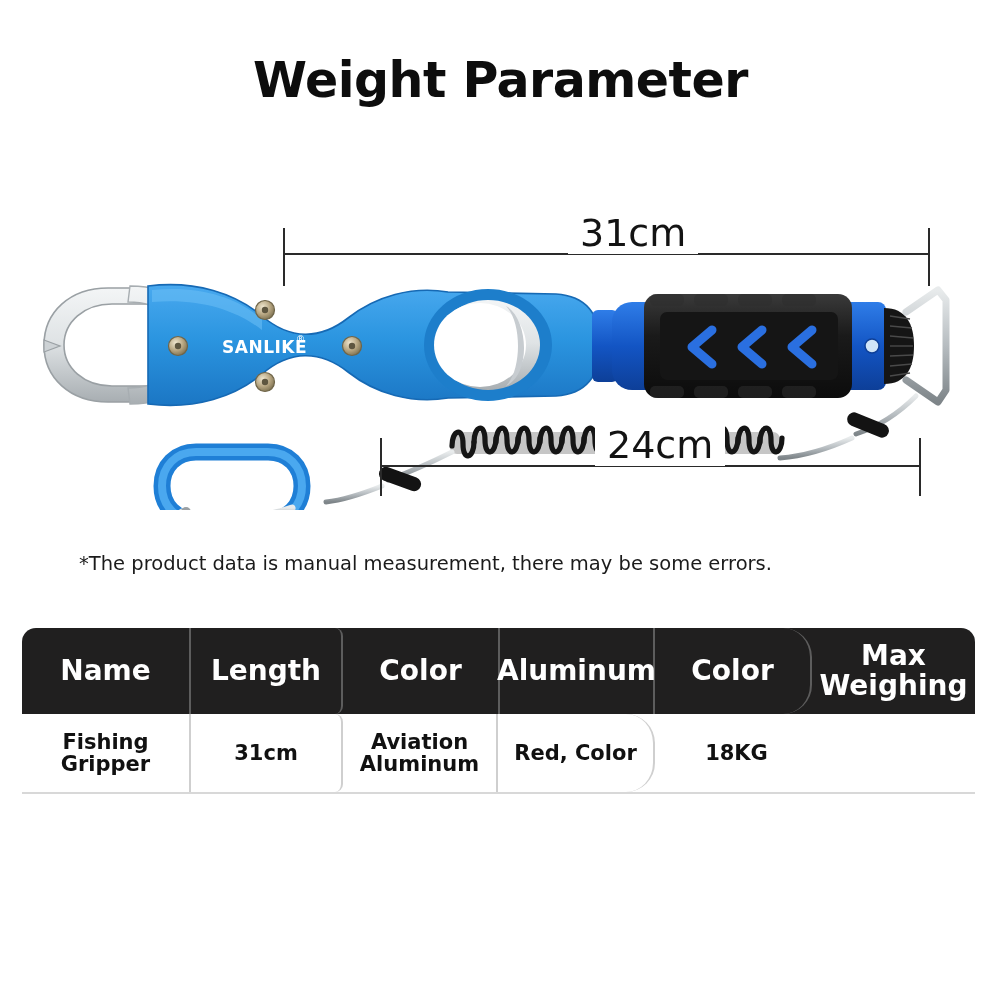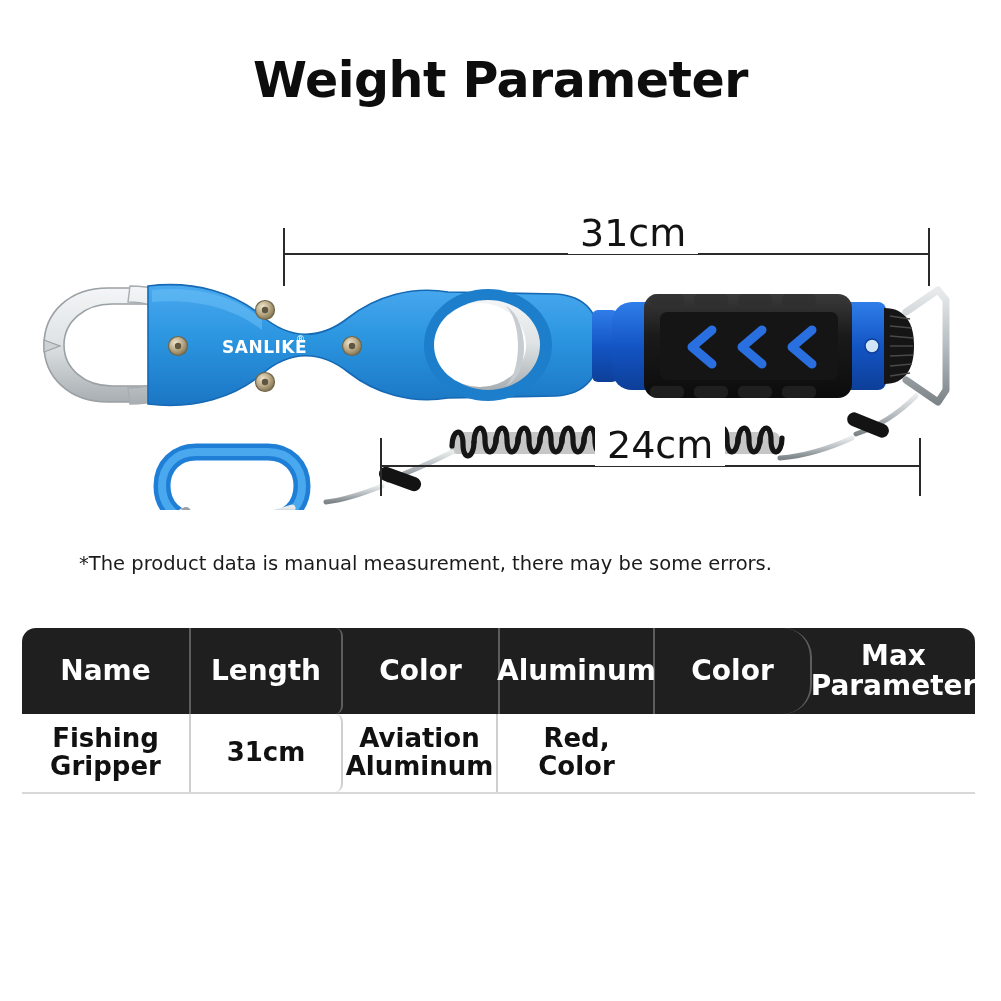--- a/index.html
+++ b/index.html
@@ -84,21 +84,21 @@
   }
   .thead .cell:last-child { border-right: none; }
   .tbody {
     background: #ffffff;
     height: 78px;
     border-bottom: 2px solid #d8d8d8;
   }
   .tbody .cell {
     color: #111111;
     font-weight: 700;
-    font-size: 26px;
+    font-size: 21px;
     border-right: 2px solid #cfcfcf;
   }
   .tbody .cell:last-child { border-right: none; }
   .cell {
     display: flex;
     align-items: center;
     justify-content: center;
     text-align: center;
     line-height: 1.07;
     box-sizing: border-box;
@@ -310,23 +310,24 @@
 
   <div id="disclaimer">*The product data is manual measurement, there may be some errors.</div>
 
   <div id="spec-table">
     <div class="trow thead">
       <div class="cell c0">Name</div>
       <div class="cell c1">Length</div>
       <div class="cell c2">Color</div>
       <div class="cell c3">Aluminum</div>
       <div class="cell c4">Color</div>
-      <div class="cell c5">Max Parameter</div>
+      <div class="cell c5">Max Weighing</div>
     </div>
     <div class="trow tbody">
       <div class="cell c0">Fishing Gripper</div>
       <div class="cell c1">31cm</div>
       <div class="cell c3">Aviation Aluminum</div>
       <div class="cell c4">Red, Color</div>
+      <div class="cell c5">18KG</div>
     </div>
   </div>
 
 </div>
 
 </body></html>

